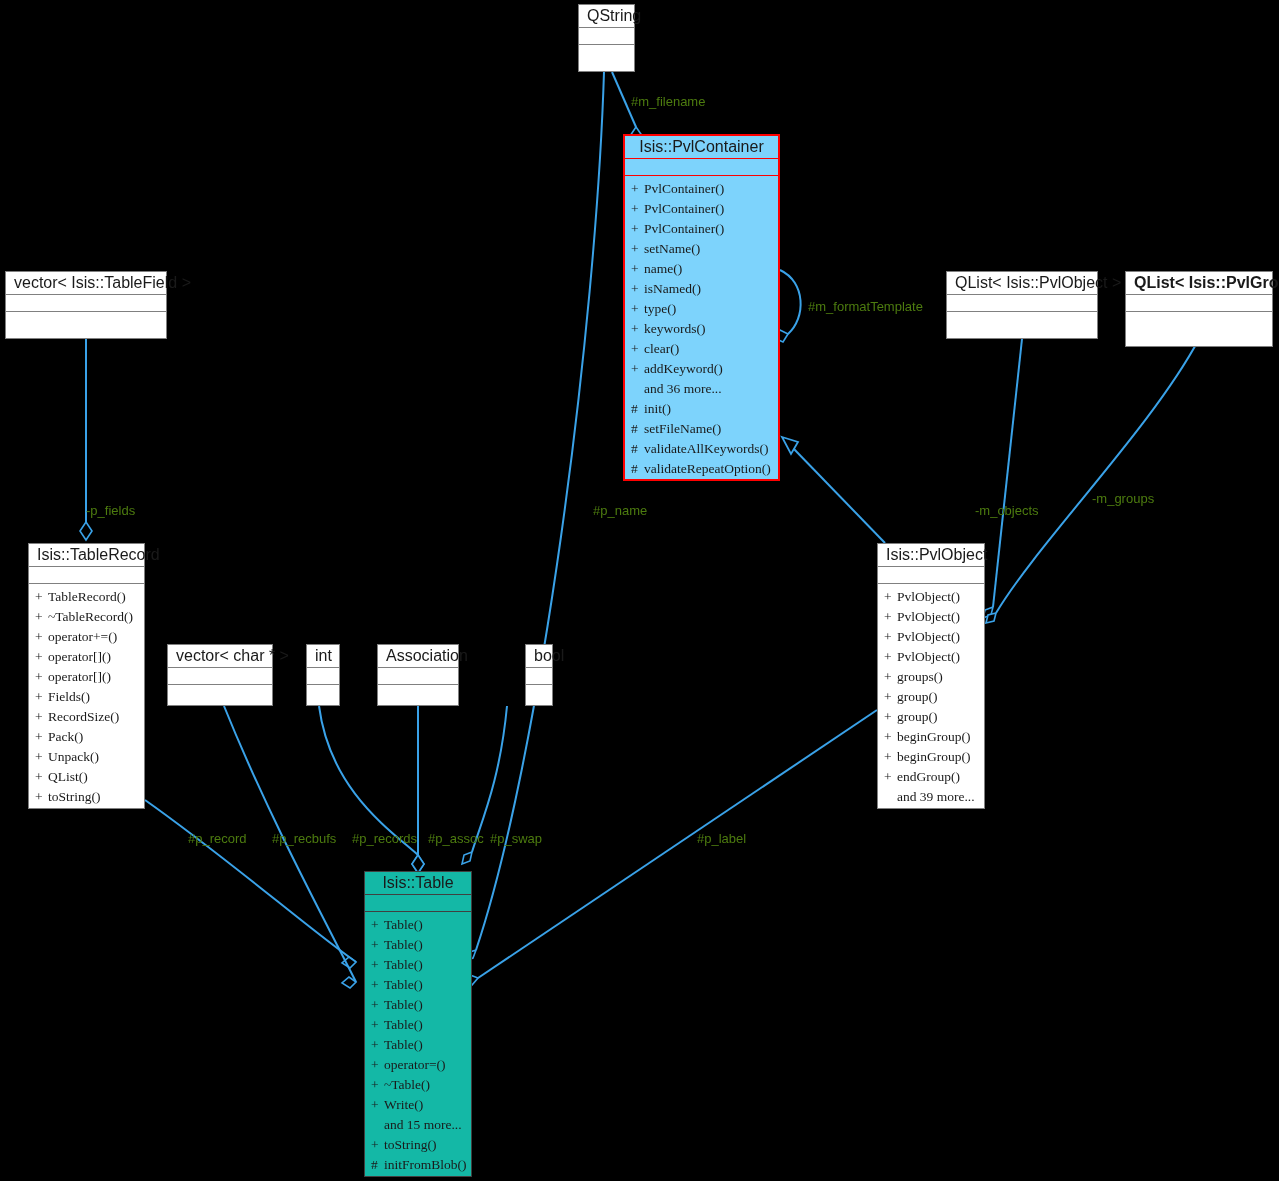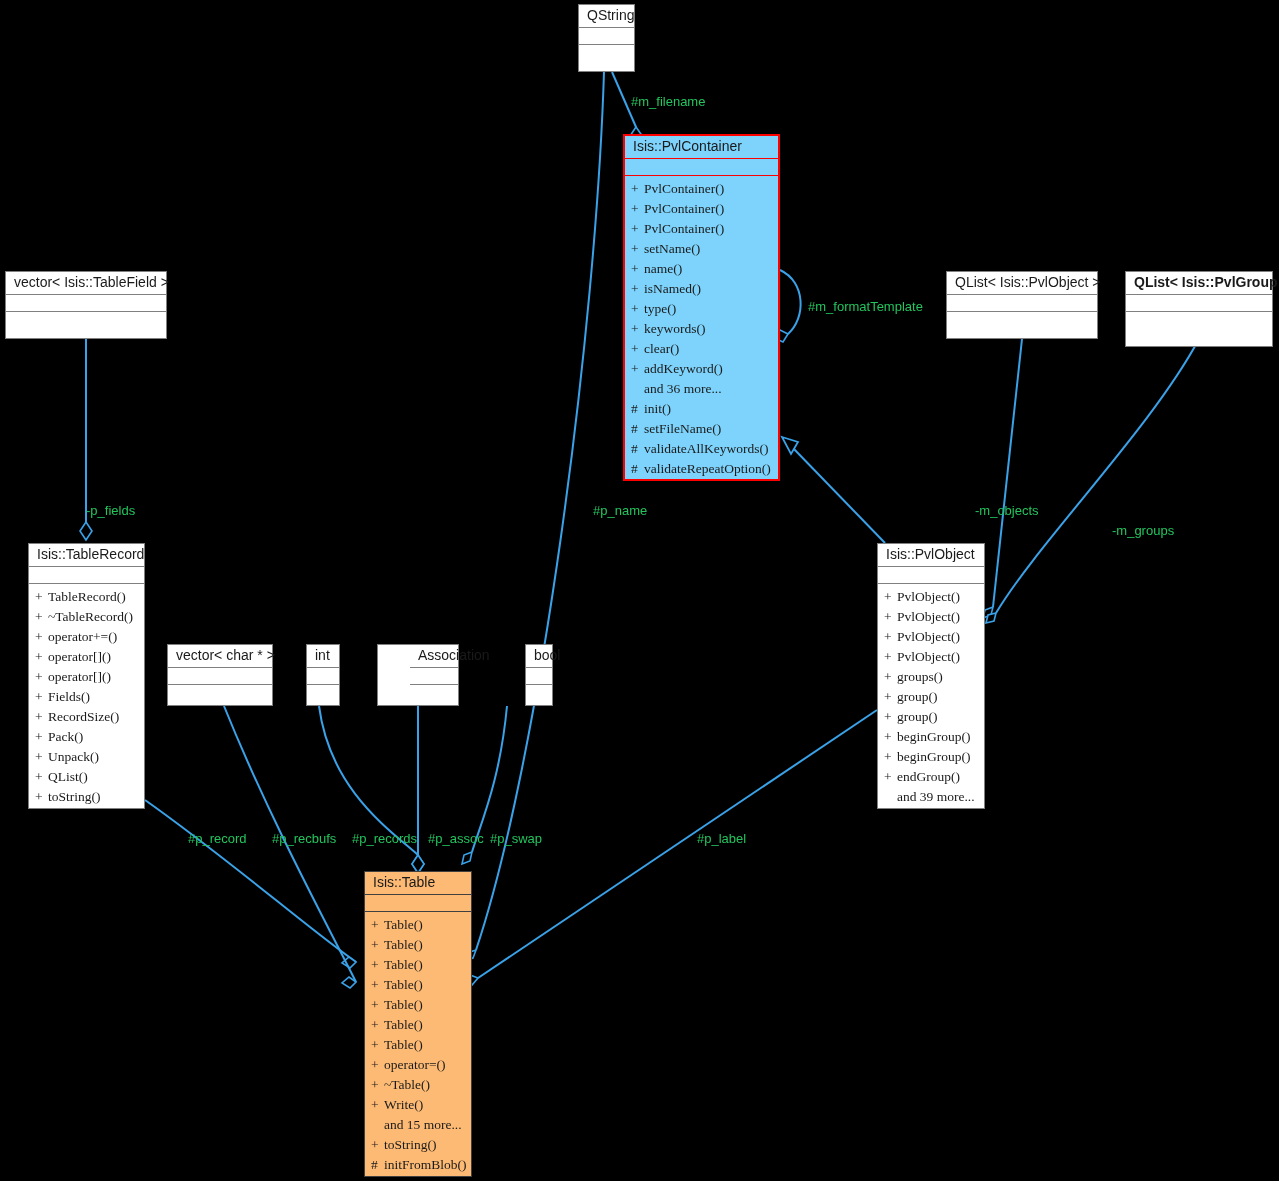--- a/index.html
+++ b/index.html
@@ -25,22 +25,22 @@
   }
   .uml-class {
     position: absolute;
     box-sizing: border-box;
     border: 1px solid #808080;
     background: #ffffff;
     display: flex;
     flex-direction: column;
   }
   .uml-class .title {
-    text-align: left;
-    font-size: 14px;
+    text-align: center;
+    font-size: 16px;
     color: #1a1a1a;
     padding: 3px 8px 4px 8px;
     white-space: nowrap;
     line-height: 15px;
   }
   .uml-class .sep {
     border-top: 1px solid #808080;
     height: 0;
   }
   .uml-class .attrs {
@@ -69,28 +69,28 @@
   
   .uml-class.hl {
     border: 2px solid #ff0000;
     background: #7dd3fc;
   }
   .uml-class.hl .sep { border-top: 1px solid #ff0000; }
 
   
   .uml-class.grey {
     border: 1px solid #404040;
-    background: #fdba74;
+    background: #14b8a6;
   }
   .uml-class.grey .sep { border-top: 1px solid #404040; }
 
   .edge-label {
     position: absolute;
     font-size: 13px;
-    color: #22c55e;
+    color: #4d7c0f;
     white-space: nowrap;
     line-height: 14px;
   }
 </style>
 </head>
 <body>
 
 <div id="canvas">
 
   <svg class="edges" viewBox="0 0 1279 1181">
@@ -258,21 +258,21 @@
         <div class="sep"></div>
         <div class="ops"></div>
       </div>
       <div class="uml-class" style="left: 306px; top: 644px; width: 34px; height: 62px;">
         <div class="title">int</div>
         <div class="sep"></div>
         <div class="attrs"></div>
         <div class="sep"></div>
         <div class="ops"></div>
       </div>
-      <div class="uml-class" style="left: 377px; top: 644px; width: 82px; height: 62px; padding-left: 32px;">
+      <div class="uml-class" style="left: 377px; top: 644px; width: 82px; height: 62px;">
         <div class="title">Association</div>
         <div class="sep"></div>
         <div class="attrs"></div>
         <div class="sep"></div>
         <div class="ops"></div>
       </div>
       <div class="uml-class" style="left: 490px; top: 644px; width: 28px; height: 62px; margin-left: 35px;">
         <div class="title">bool</div>
         <div class="sep"></div>
         <div class="attrs"></div>
@@ -301,21 +301,21 @@
         </div>
       </div>
     </div>
 
   <div id="labels">
       <div class="edge-label" style="left: 631px; top: 95px;">#m_filename</div>
       <div class="edge-label" style="left: 808px; top: 300px;">#m_formatTemplate</div>
       <div class="edge-label" style="left: 86px; top: 504px;">-p_fields</div>
       <div class="edge-label" style="left: 593px; top: 504px;">#p_name</div>
       <div class="edge-label" style="left: 975px; top: 504px;">-m_objects</div>
-      <div class="edge-label" style="left: 1092px; top: 524px; margin-left: 20px;">-m_groups</div>
+      <div class="edge-label" style="left: 1092px; top: 492px;">-m_groups</div>
       <div class="edge-label" style="left: 188px; top: 832px;">#p_record</div>
       <div class="edge-label" style="left: 272px; top: 832px;">#p_recbufs</div>
       <div class="edge-label" style="left: 352px; top: 832px;">#p_records</div>
       <div class="edge-label" style="left: 428px; top: 832px;">#p_assoc</div>
       <div class="edge-label" style="left: 490px; top: 832px;">#p_swap</div>
       <div class="edge-label" style="left: 697px; top: 832px;">#p_label</div>
     </div>
 
 </div>
 

